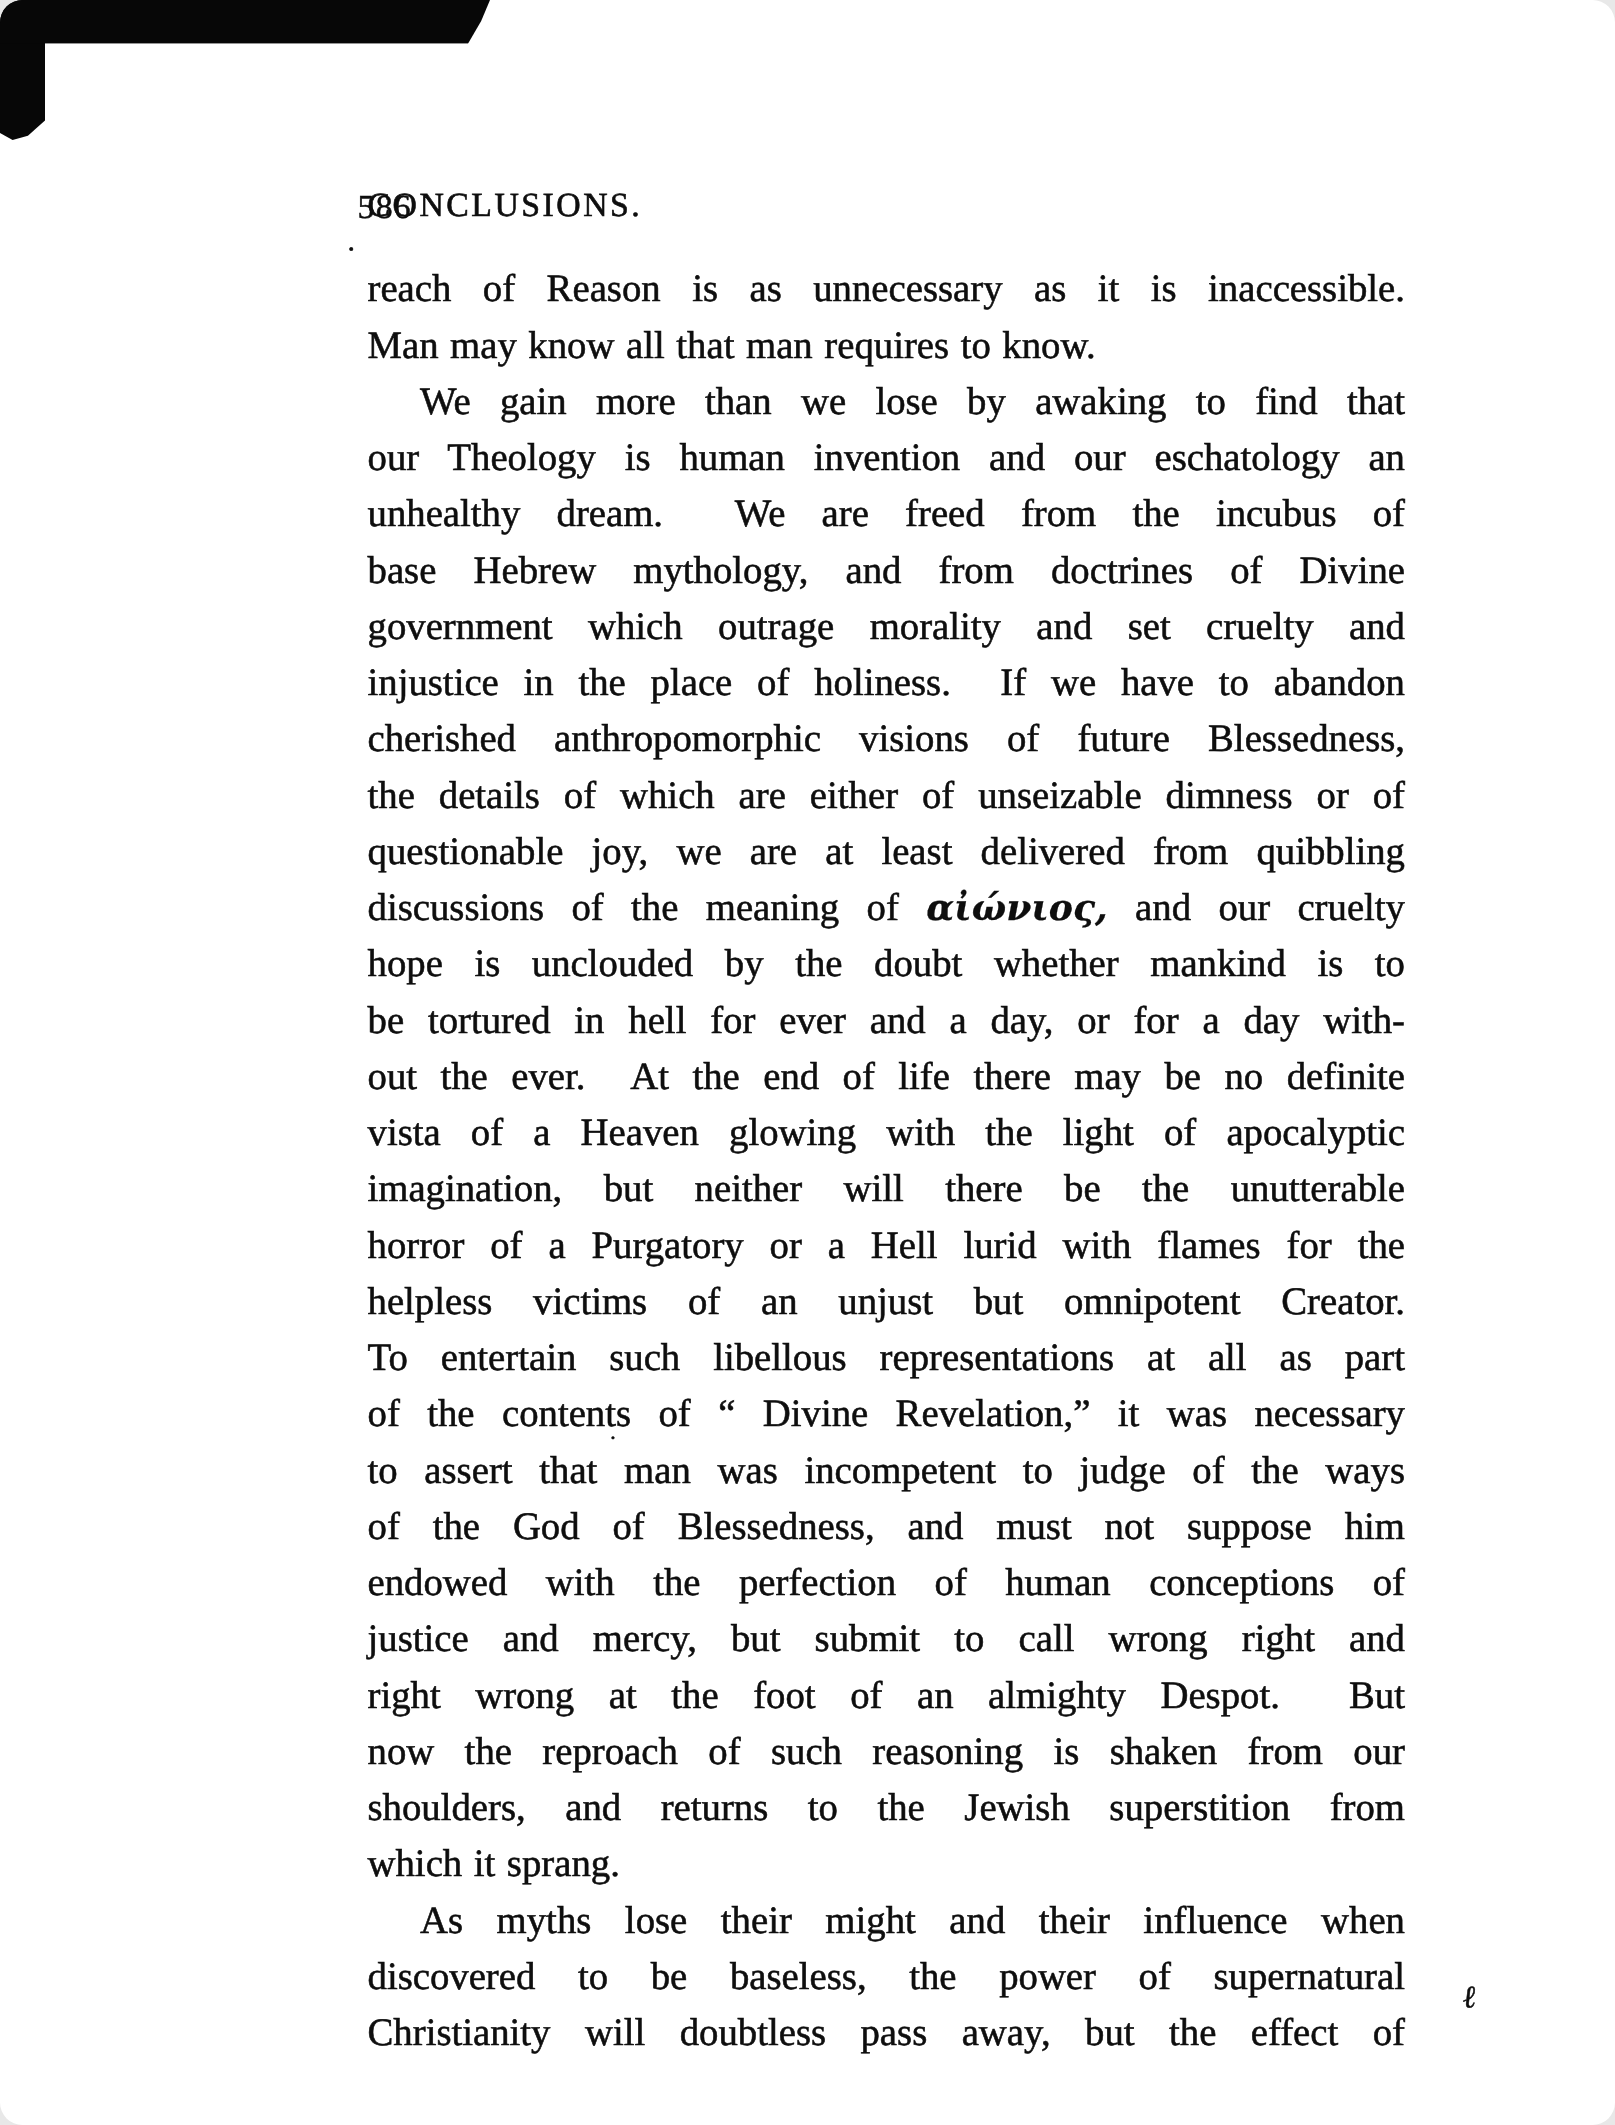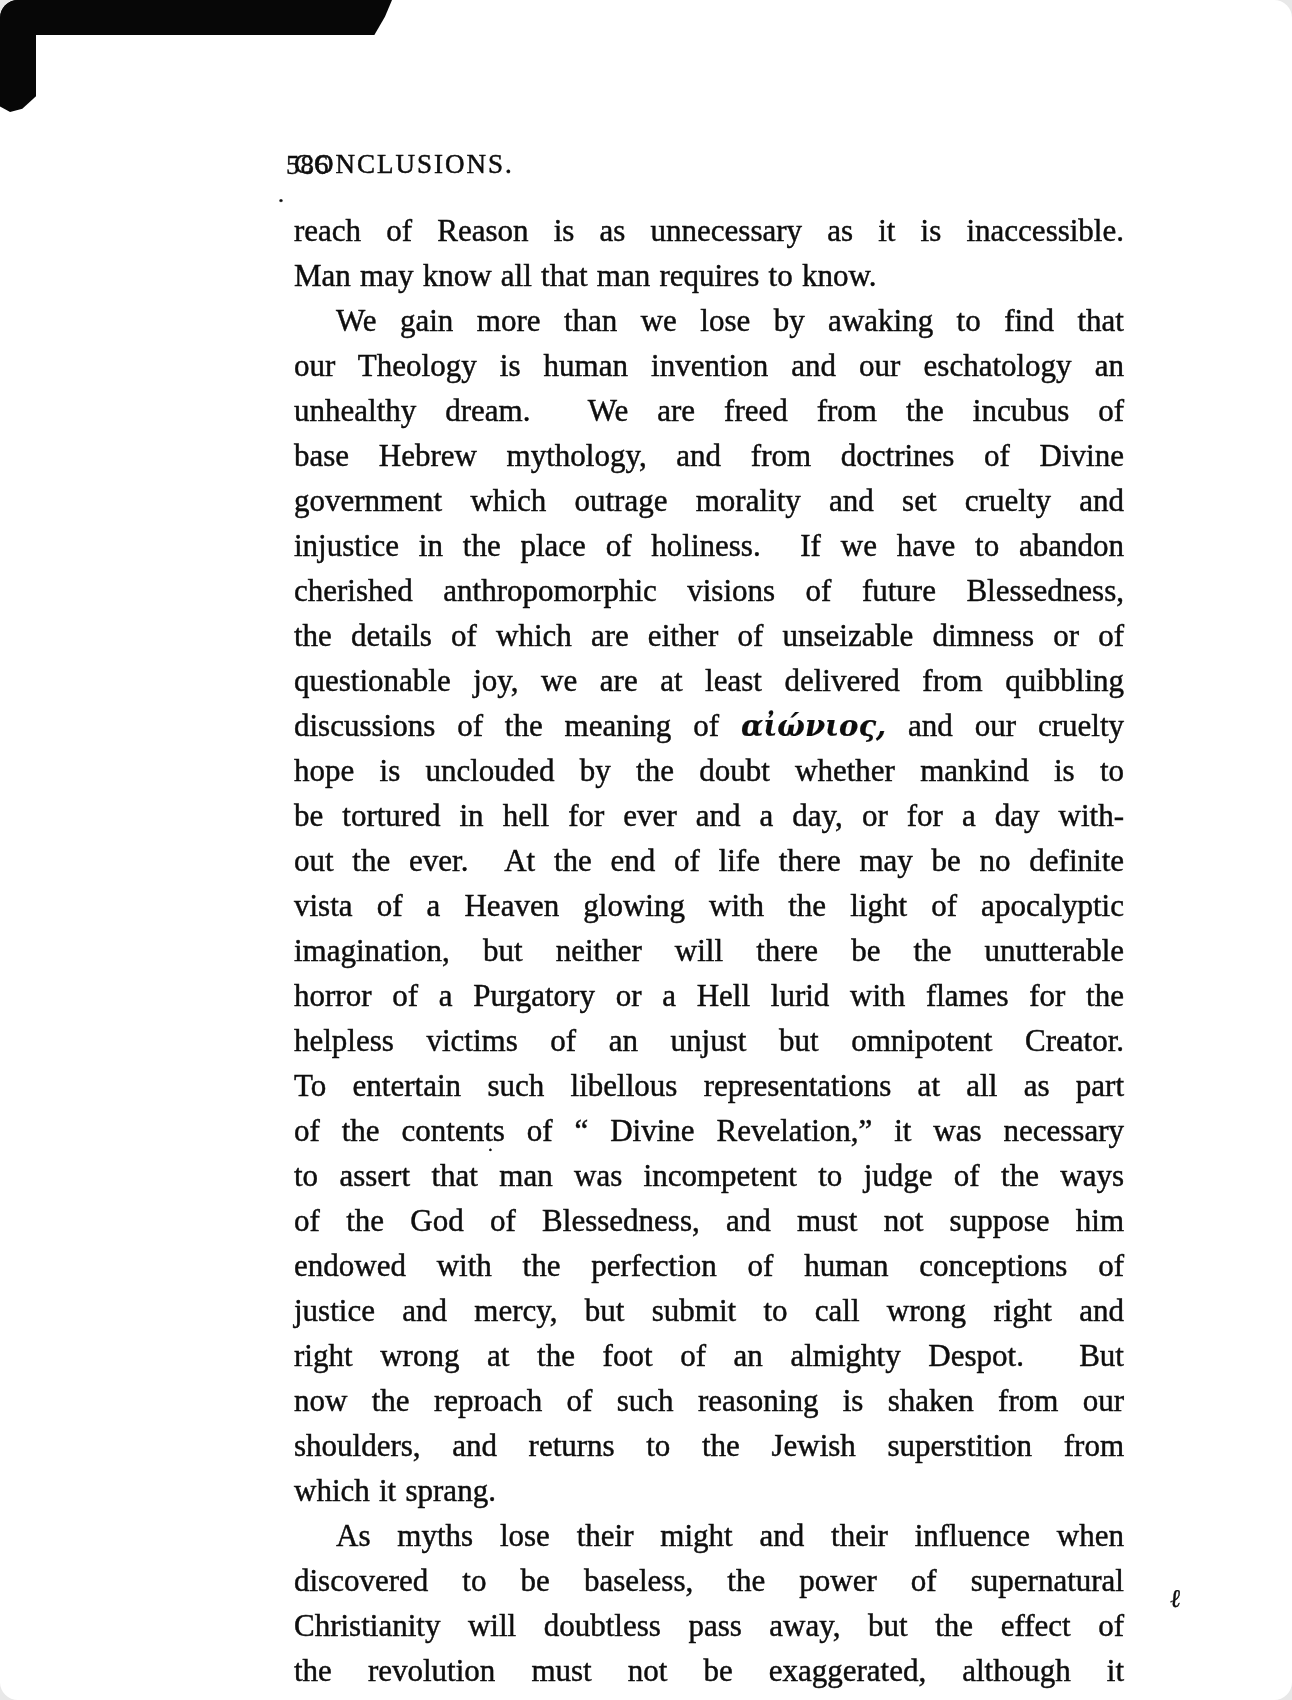--- a/index.html
+++ b/index.html
@@ -106,19 +106,18 @@
       <div class="line"><span>of the God of Blessedness, and must not suppose him</span></div>
       <div class="line"><span>endowed with the perfection of human conceptions of</span></div>
       <div class="line"><span>justice and mercy, but submit to call wrong right and</span></div>
       <div class="line"><span>right wrong at the foot of an almighty Despot.&nbsp; But</span></div>
       <div class="line"><span>now the reproach of such reasoning is shaken from our</span></div>
       <div class="line"><span>shoulders, and returns to the Jewish superstition from</span></div>
       <div class="line end"><span>which it sprang.</span></div>
       <div class="line indent"><span>As myths lose their might and their influence when</span></div>
       <div class="line"><span>discovered to be baseless, the power of supernatural</span></div>
       <div class="line"><span>Christianity will doubtless pass away, but the effect of</span></div>
-      <div class="line"><span>the revolution must not be exaggerated, although it</span></div>
     </div>
 
   <span class="speck dot-first">·</span>
   <span class="speck dot-line22">˙</span>
   <span class="speck stray-right">ℓ</span>
 </div>
 
 </body></html>

